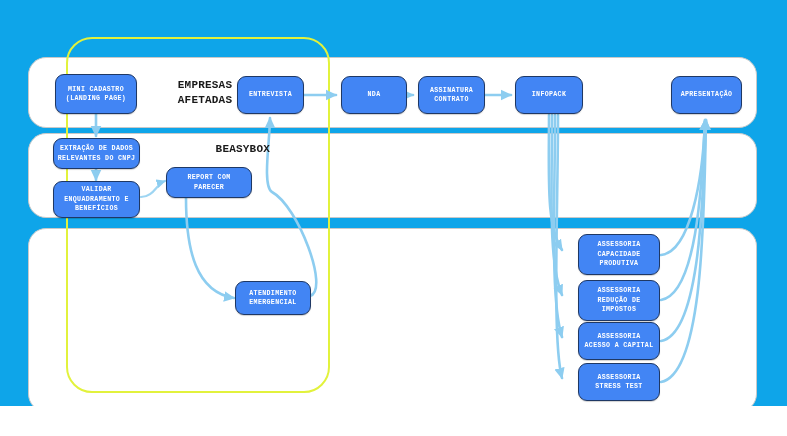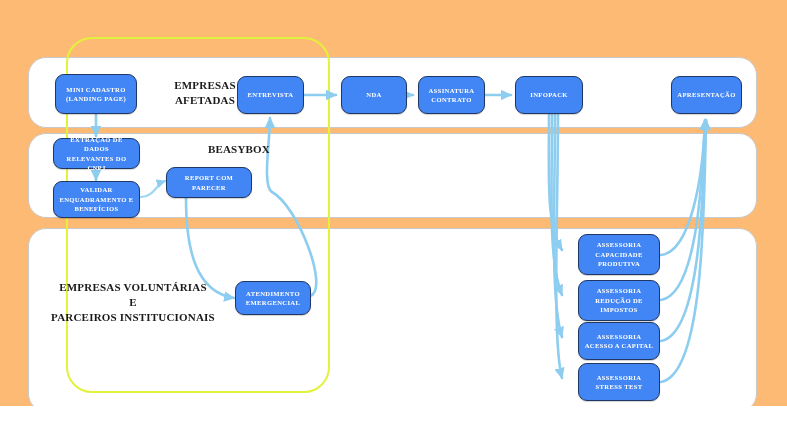--- a/index.html
+++ b/index.html
@@ -4,22 +4,22 @@
 <style>
   html, body {
     margin: 0;
     padding: 0;
     background: #ffffff;
   }
   #canvas {
     position: relative;
     width: 787px;
     height: 406px;
-    background: #fdba74;
-    font-family: Liberation Serif, serif;
+    background: #0ea5e9;
+    font-family: Liberation Mono, monospace;
     overflow: hidden;
   }
   
   .band {
     position: absolute;
     border: 1.5px solid #c9c9c9;
     border-radius: 18px;
     background: #ffffff;
     box-sizing: border-box;
   }
@@ -130,23 +130,20 @@
 
     <path class="flow" marker-end="url(#ah)" d="M 661 255 C 690 252, 703 180, 705 120"></path>
     <path class="flow" marker-end="url(#ah)" d="M 661 300 C 696 294, 702 190, 705 120"></path>
     <path class="flow" marker-end="url(#ah)" d="M 661 341 C 700 334, 703 200, 706 120"></path>
     <path class="flow" marker-end="url(#ah)" d="M 661 382 C 704 374, 704 210, 706 120"></path>
   </svg>
 
   <div class="lane-title big" style="left:150px; top:78px; width:110px;">EMPRESAS
 AFETADAS</div>
   <div class="lane-title big" style="left:160px; top:142px; width:110px;text-align:right;">BEASYBOX</div>
-  <div class="lane-title big" style="left:38px; top:280px; width:190px;">EMPRESAS VOLUNTÁRIAS
-E
-PARCEIROS INSTITUCIONAIS</div>
 
   <div class="node" style="left:55px; top:74px; width:82px; height:40px;">MINI CADASTRO
 (LANDING PAGE)</div>
   <div class="node" style="left:237px; top:76px; width:67px; height:38px;">ENTREVISTA</div>
   <div class="node" style="left:341px; top:76px; width:66px; height:38px;">NDA</div>
   <div class="node" style="left:418px; top:76px; width:67px; height:38px;">ASSINATURA
 CONTRATO</div>
   <div class="node" style="left:515px; top:76px; width:68px; height:38px;">INFOPACK</div>
   <div class="node" style="left:671px; top:76px; width:71px; height:38px;">APRESENTAÇÃO</div>
 

